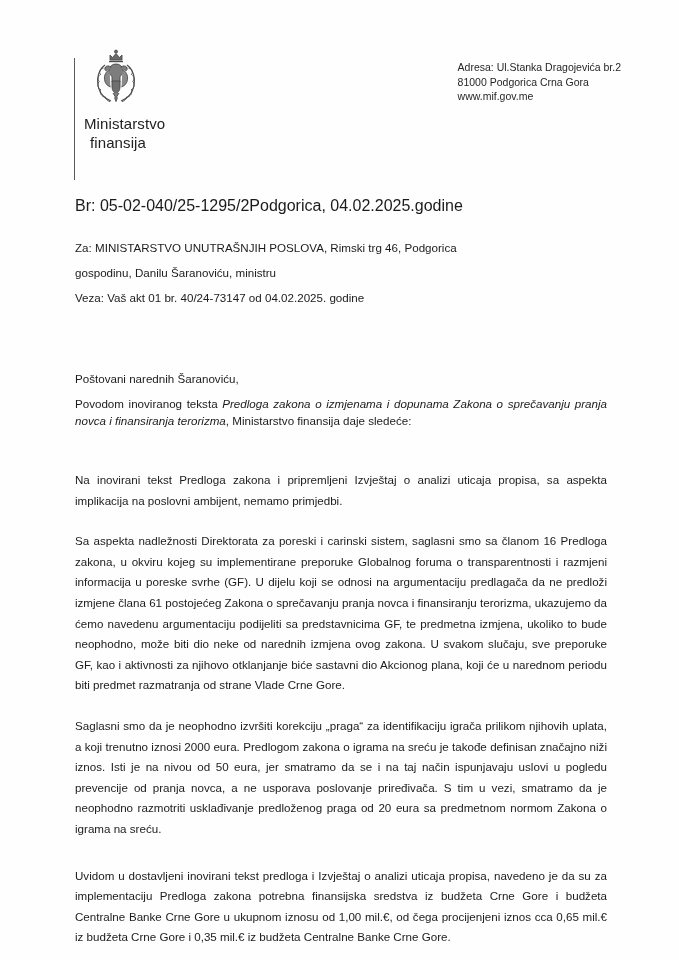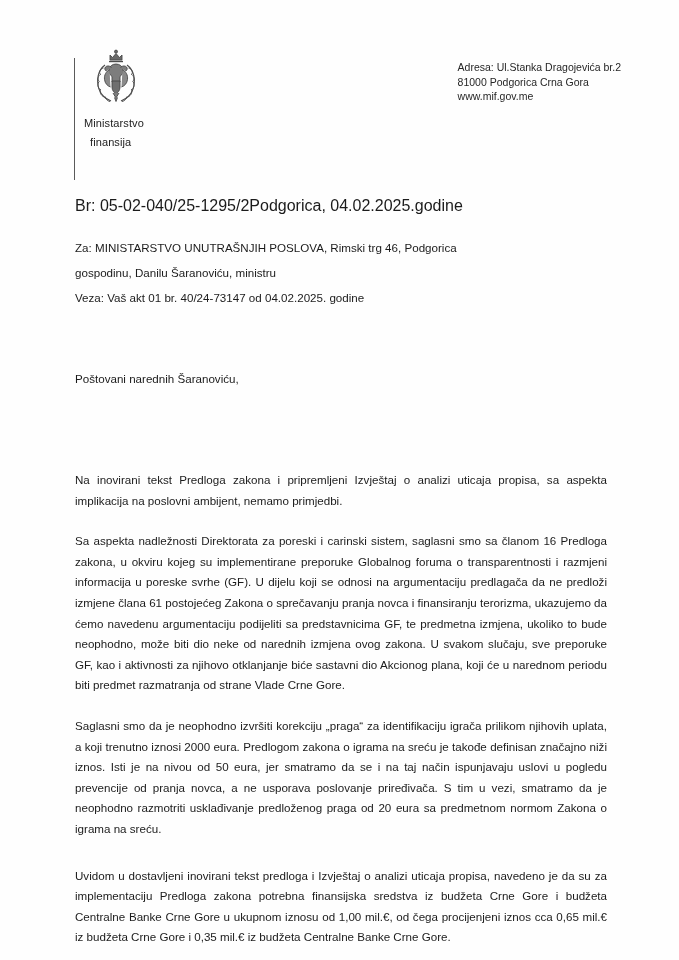--- a/index.html
+++ b/index.html
@@ -46,21 +46,21 @@
     width: 230px;
   }
   .crest {
     width: 56px;
     height: 62px;
     display: block;
     margin-left: 4px;
   }
   .lh-name {
     margin-top: 4px;
-    font-size: 11px;
+    font-size: 15px;
     line-height: 19px;
     color: #222222;
     letter-spacing: 0.1px;
   }
   .lh-name .l2 {
     display: block;
     padding-left: 6px;
   }
 
   .lh-address {
@@ -234,20 +234,23 @@
     </div>
     <div class="line b">gospodinu, Danilu Šaranoviću, ministru</div>
     <div class="line">
       <span class="b">Veza:</span>
       <span>Vaš akt  01 br. 40/24-73147 od 04.02.2025. godine</span>
     </div>
   </div>
 
   <div class="salutation">Poštovani narednih Šaranoviću,</div>
 
+  <div class="intro">
+    <span>Povodom inoviranog teksta </span><span class="it">Predloga zakona o izmjenama i dopunama Zakona o sprečavanju pranja novca i finansiranja terorizma</span><span>, Ministarstvo finansija daje sledeće:</span>
+  </div>
 
 
   <div class="body">
     <p>Na inovirani tekst Predloga zakona i pripremljeni Izvještaj o analizi uticaja propisa, sa aspekta implikacija na poslovni ambijent, nemamo primjedbi.</p>
     <p>Sa aspekta nadležnosti Direktorata za poreski i carinski sistem, saglasni smo sa članom 16 Predloga zakona, u okviru kojeg su implementirane preporuke Globalnog foruma o transparentnosti i razmjeni informacija u poreske svrhe (GF). U dijelu koji se odnosi na argumentaciju predlagača da ne predloži izmjene člana 61 postojećeg Zakona o sprečavanju pranja novca i finansiranju terorizma, ukazujemo da ćemo navedenu argumentaciju podijeliti sa predstavnicima GF, te predmetna izmjena, ukoliko to bude neophodno, može biti dio neke od narednih izmjena ovog zakona. U svakom slučaju, sve preporuke GF, kao i aktivnosti za njihovo otklanjanje biće sastavni dio Akcionog plana, koji će u narednom periodu biti predmet razmatranja od strane Vlade Crne Gore.</p>
     <p class="gap-lg">Saglasni smo da je neophodno izvršiti korekciju „praga“ za identifikaciju igrača prilikom njihovih uplata, a koji trenutno iznosi 2000 eura. Predlogom zakona o igrama na sreću je takođe definisan značajno niži iznos. Isti je na nivou od 50 eura, jer smatramo da se i na taj način ispunjavaju uslovi u pogledu prevencije od pranja novca, a ne usporava poslovanje priređivača. S tim u vezi, smatramo da je neophodno razmotriti usklađivanje predloženog praga od 20 eura sa predmetnom normom Zakona o igrama na sreću.</p>
     <p>Uvidom u dostavljeni inovirani tekst predloga i Izvještaj o analizi uticaja propisa, navedeno je da su za implementaciju Predloga zakona potrebna finansijska sredstva iz budžeta Crne Gore i budžeta Centralne Banke Crne Gore u ukupnom iznosu od 1,00 mil.€, od čega procijenjeni iznos cca 0,65 mil.€ iz budžeta Crne Gore i 0,35 mil.€ iz budžeta Centralne Banke Crne Gore.</p>
   </div>
 
 </div>

